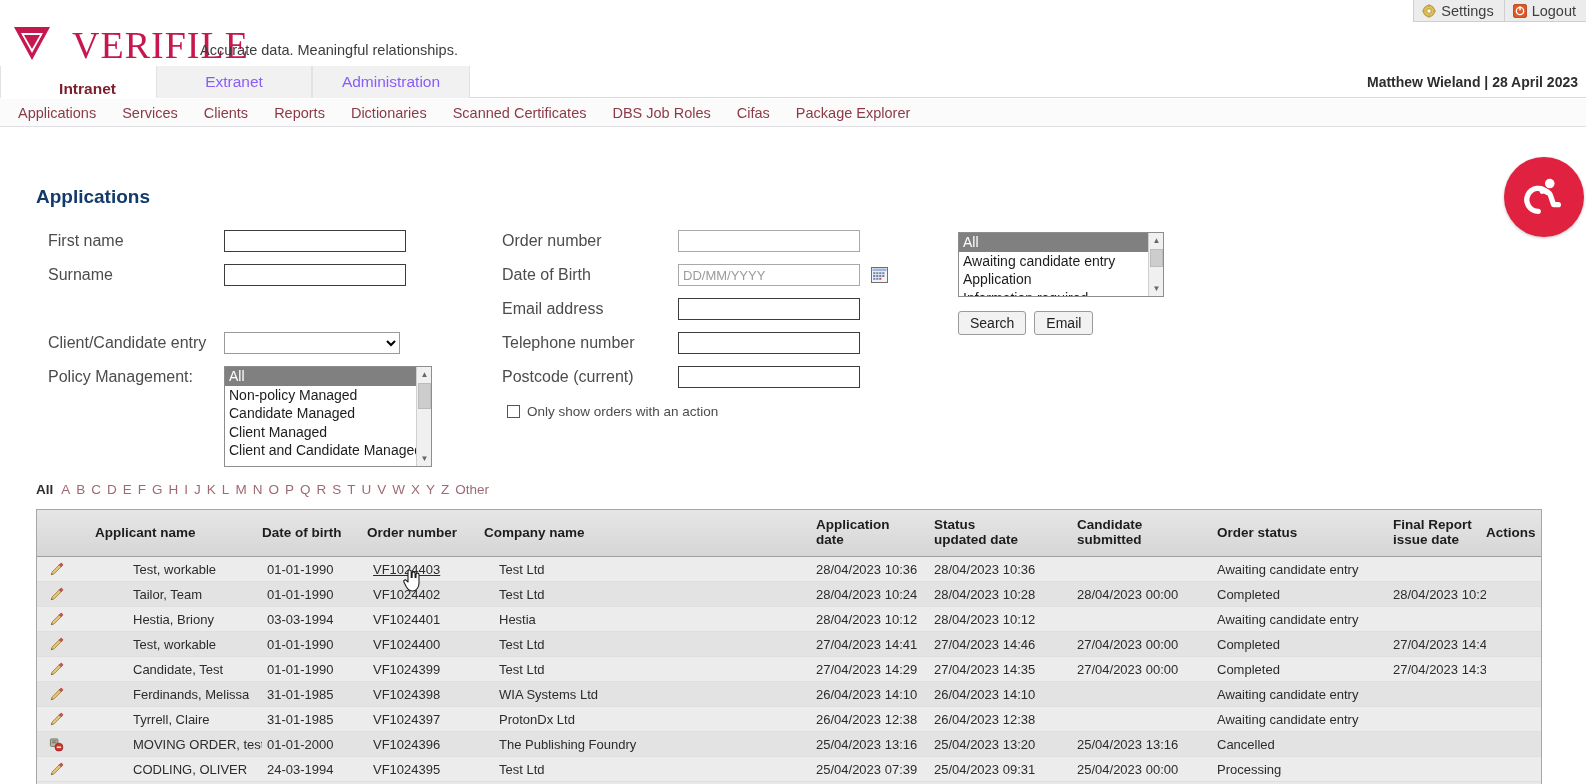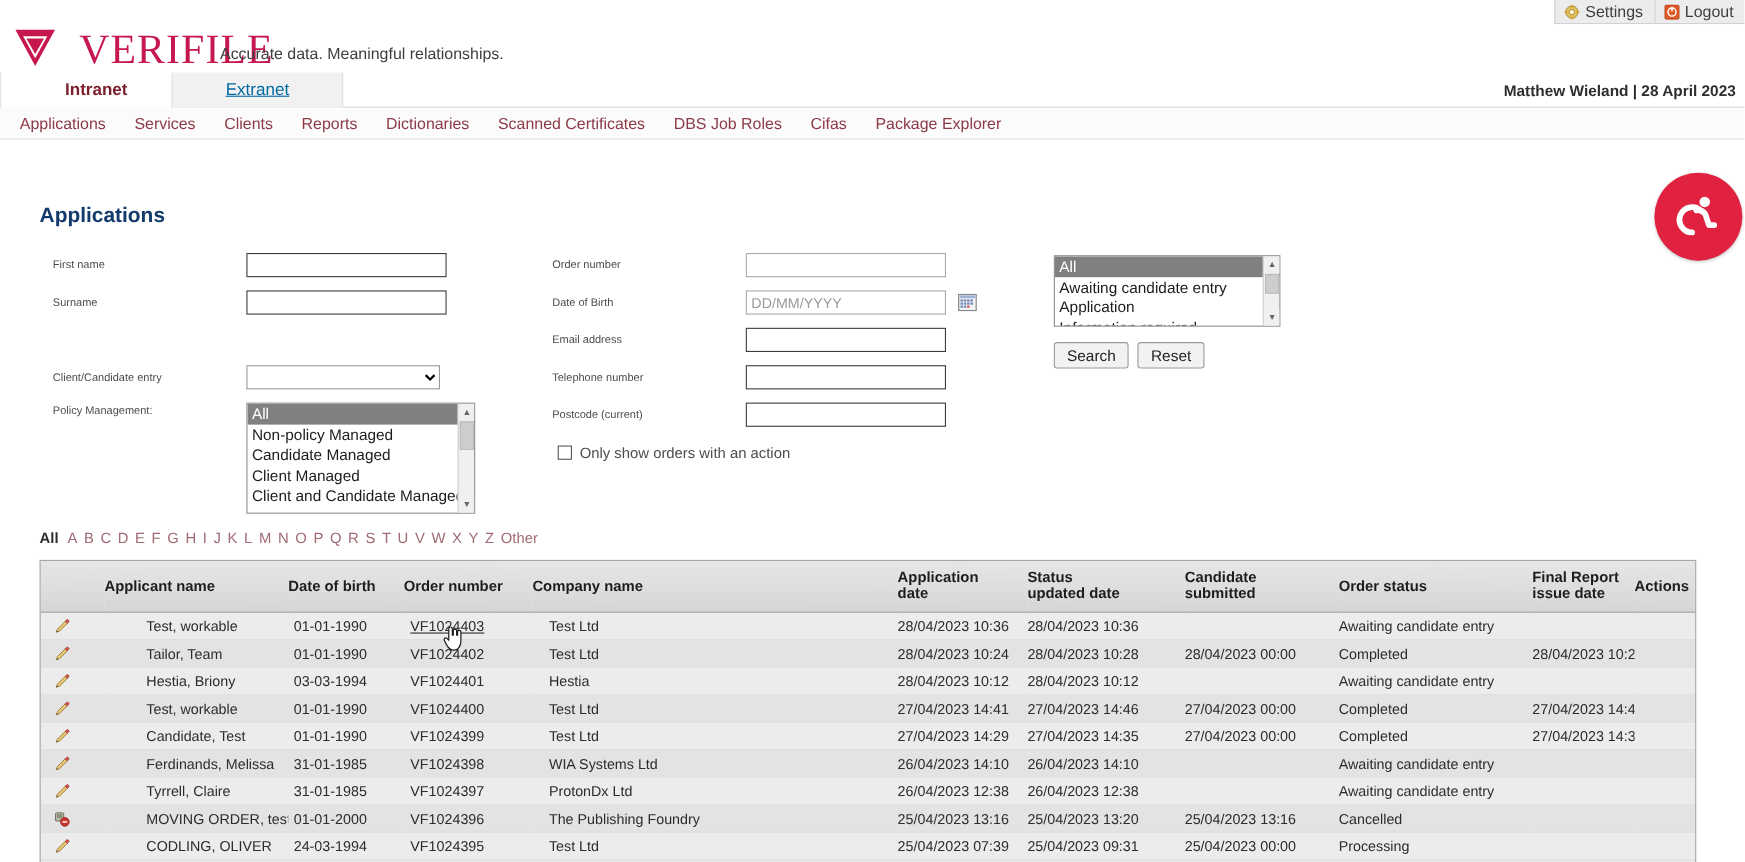--- a/index.html
+++ b/index.html
@@ -56,24 +56,24 @@
   .tab {
     position: absolute; top: 0; height: 32px;
     display: flex; align-items: center; justify-content: center;
     font-size: 15.5px; cursor: pointer;
   }
   .tab.active {
     background: #ffffff; color: #7a1f2b; font-weight: bold;
     border-left: 1px solid #e2e2e6; border-right: 1px solid #e2e2e6;
   }
   .tab.inactive {
-    background: #f1f1f2; color: #0369a1;
-    border-left: 1px solid #e2e2e6; border-right: 1px solid #e2e2e6; text-decoration: underline;
-  }
-  .tab-intranet { left: 0px;   width: 175px; }
+    background: #f1f1f2; color: #8b5cf6;
+    border-left: 1px solid #e2e2e6; border-right: 1px solid #e2e2e6;
+  }
+  .tab-intranet { left: 0px;   width: 175px; align-items: flex-end; }
   .tab-extranet { left: 156px; width: 156px; }
   .tab-admin    { left: 312px; width: 158px; }
   .user-info {
     position: absolute; right: 8px; top: 0; height: 32px;
     display: flex; align-items: center;
     font-size: 14px; font-weight: bold; color: #2e2e2e;
   }
 
   
   .subnav {
@@ -100,21 +100,21 @@
     width: 80px; height: 80px; border-radius: 50%;
     background: #e0213f;
     display: flex; align-items: center; justify-content: center;
     cursor: pointer;
     box-shadow: 0 1px 3px rgba(0,0,0,0.25);
   }
 
   
   .form-area { position: absolute; left: 0; top: 224px; width: 1586px; height: 250px; }
   .frow { position: absolute; display: flex; align-items: center; }
-  .flabel { font-size: 10px; color: #4c4c4c; }
+  .flabel { font-size: 16px; color: #4c4c4c; }
 
   .txtin {
     height: 22px; border: 1.6px solid #3c3c3c; background: #fff;
     font-family: "Liberation Sans", sans-serif; font-size: 13px;
     padding: 0 4px; color:#333; outline: none;
   }
   .txtin.light { border: 1px solid #a9a9a9; }
   .txtin::placeholder { color: #9b9b9b; }
 
   select.sel {
@@ -243,20 +243,23 @@
     </div>
     <div class="tagline">Accurate data. Meaningful relationships.</div>
   </div>
 
   <div class="tabs-row">
     <div class="tab active tab-intranet">
       <span>Intranet</span>
     </div>
     <div class="tab inactive tab-extranet">
       <span>Extranet</span>
+    </div>
+    <div class="tab inactive tab-admin">
+      <span>Administration</span>
     </div>
     <div class="user-info">Matthew Wieland | 28 April 2023</div>
   </div>
 
   <div class="subnav">
     <a>Applications</a>
     <a>Services</a>
     <a>Clients</a>
     <a>Reports</a>
     <a>Dictionaries</a>
@@ -370,21 +373,21 @@
       <div class="lb-opt">Information required</div>
       <div class="lb-scroll">
         <div class="lb-arrow up">▲</div>
         <div class="lb-thumb" style="top:16px; height:18px;"></div>
         <div class="lb-arrow down">▼</div>
       </div>
     </div>
 
     <div style="position:absolute; left:958px; top:87px; display:flex; gap:8px;">
       <button class="btn">Search</button>
-      <button class="btn">Reset</button>
+      <button class="btn">Email</button>
     </div>
   </div>
 
   <div class="alpha">
     <a class="a-item all">All</a><span id="alpha-letters"><a class="a-item">A</a><a class="a-item">B</a><a class="a-item">C</a><a class="a-item">D</a><a class="a-item">E</a><a class="a-item">F</a><a class="a-item">G</a><a class="a-item">H</a><a class="a-item">I</a><a class="a-item">J</a><a class="a-item">K</a><a class="a-item">L</a><a class="a-item">M</a><a class="a-item">N</a><a class="a-item">O</a><a class="a-item">P</a><a class="a-item">Q</a><a class="a-item">R</a><a class="a-item">S</a><a class="a-item">T</a><a class="a-item">U</a><a class="a-item">V</a><a class="a-item">W</a><a class="a-item">X</a><a class="a-item">Y</a><a class="a-item">Z</a></span><a class="a-item other">Other</a>
   </div>
 
   <div class="tbl-wrap">
     <table class="grid">
       <colgroup>

